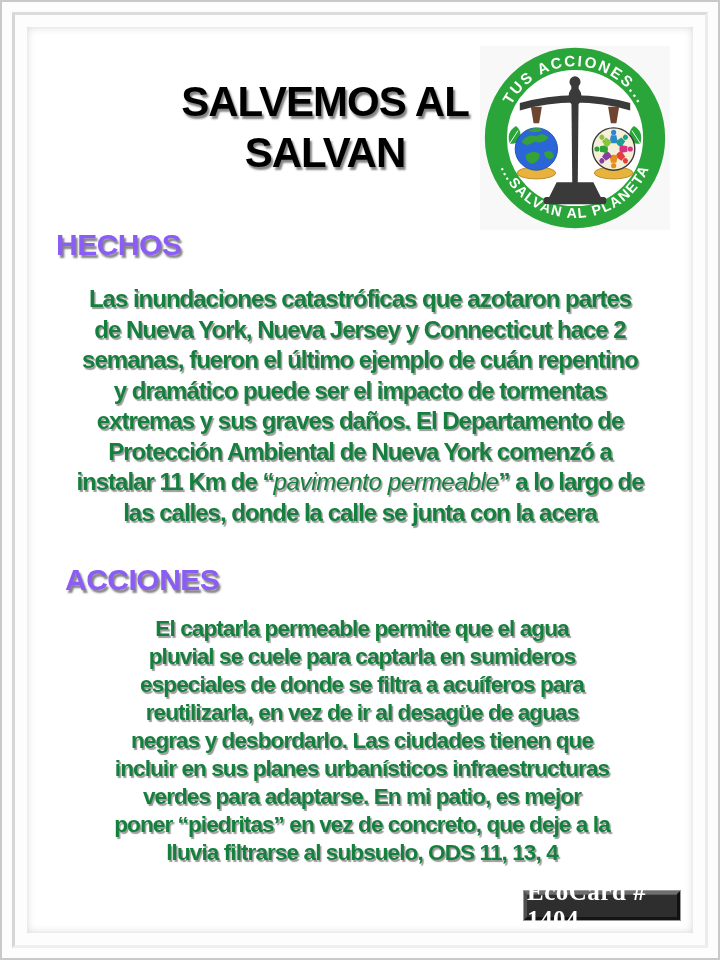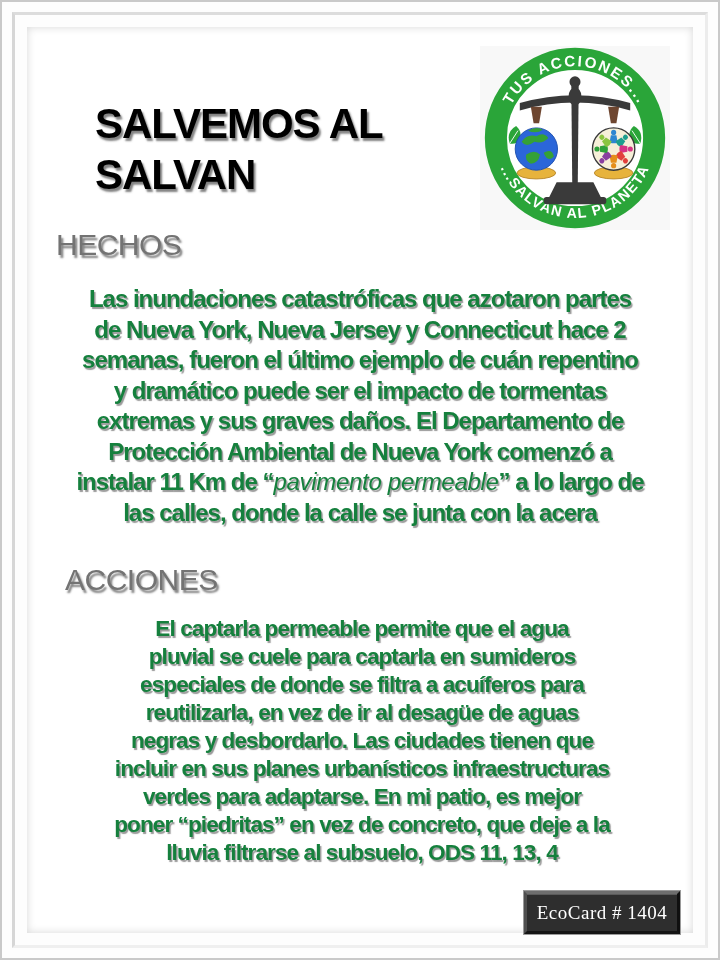--- a/index.html
+++ b/index.html
@@ -12,52 +12,52 @@
   .frame-groove{
     position:absolute;inset:12px;border:3px solid;
     border-color:#dcdcdc #ececec #efefef #d6d6d6;pointer-events:none;
   }
   .content{
     position:absolute;inset:27px;background:#ffffff;
     box-shadow:inset 0 0 9px rgba(0,0,0,.16);
   }
   
   .title{
-    position:absolute;left:95px;top:98px;width:460px;
+    position:absolute;left:95px;top:76px;width:460px;text-align:center;
     font-size:42px;line-height:51px;font-weight:bold;color:#000;
     letter-spacing:-1px;text-shadow:2px 3px 2px rgba(90,90,90,.75);
   }
   
   .logo{position:absolute;left:480px;top:46px;width:190px;height:184px;background:#f8f8f8;}
   .logo svg{width:100%;height:100%;display:block;}
   .ring-text{fill:#ffffff;font-family:"Liberation Sans",sans-serif;font-weight:bold;
     font-size:16.5px;letter-spacing:2.2px;}
   .ring-text-b{font-size:15.5px;letter-spacing:1.6px;}
   
   .section-heading{
-    position:absolute;font-size:30px;font-weight:normal;color:#737373;
+    position:absolute;font-size:30px;font-weight:bold;color:#8b5cf6;
     text-shadow:2px 3px 2px rgba(90,90,90,.75);letter-spacing:-0.5px;
   }
   .h-hechos{left:56px;top:228px;}
   .h-acciones{left:65px;top:563px;}
   
   .para{
     position:absolute;text-align:center;font-weight:bold;color:#15803d;
     text-shadow:1.5px 2px 1px rgba(110,110,110,.7);
   }
   .para-hechos{left:30px;top:284px;width:660px;font-size:24px;line-height:30.5px;letter-spacing:-1px;}
   .para-acciones{left:62px;top:615px;width:600px;font-size:22.5px;line-height:28px;letter-spacing:-0.9px;}
   .it{font-style:italic;font-weight:normal;letter-spacing:-0.3px;}
   
   .badge{
-    position:absolute;left:524px;top:891px;width:156px;height:43px;box-sizing:border-box;
+    position:absolute;left:524px;top:891px;width:156px;height:29px;box-sizing:border-box;
     background:#2e2e2e;border:3px solid;border-color:#6e6e6e #101010 #141414 #4f4f4f;
     box-shadow:0 0 0 1px #9a9a9a, inset 0 1px 0 rgba(255,255,255,.22);
     display:flex;align-items:center;justify-content:center;
-    font-family:"Liberation Serif",serif;font-weight:normal;font-size:19px;color:#fff;
+    font-family:"Liberation Serif",serif;font-weight:bold;font-size:25px;color:#fff;
     letter-spacing:0.5px;
   }
 </style>
 </head>
 <body>
 
 <div class="page">
   <div class="frame-edge"></div>
   <div class="frame-groove"></div>
   <div class="content"></div>

